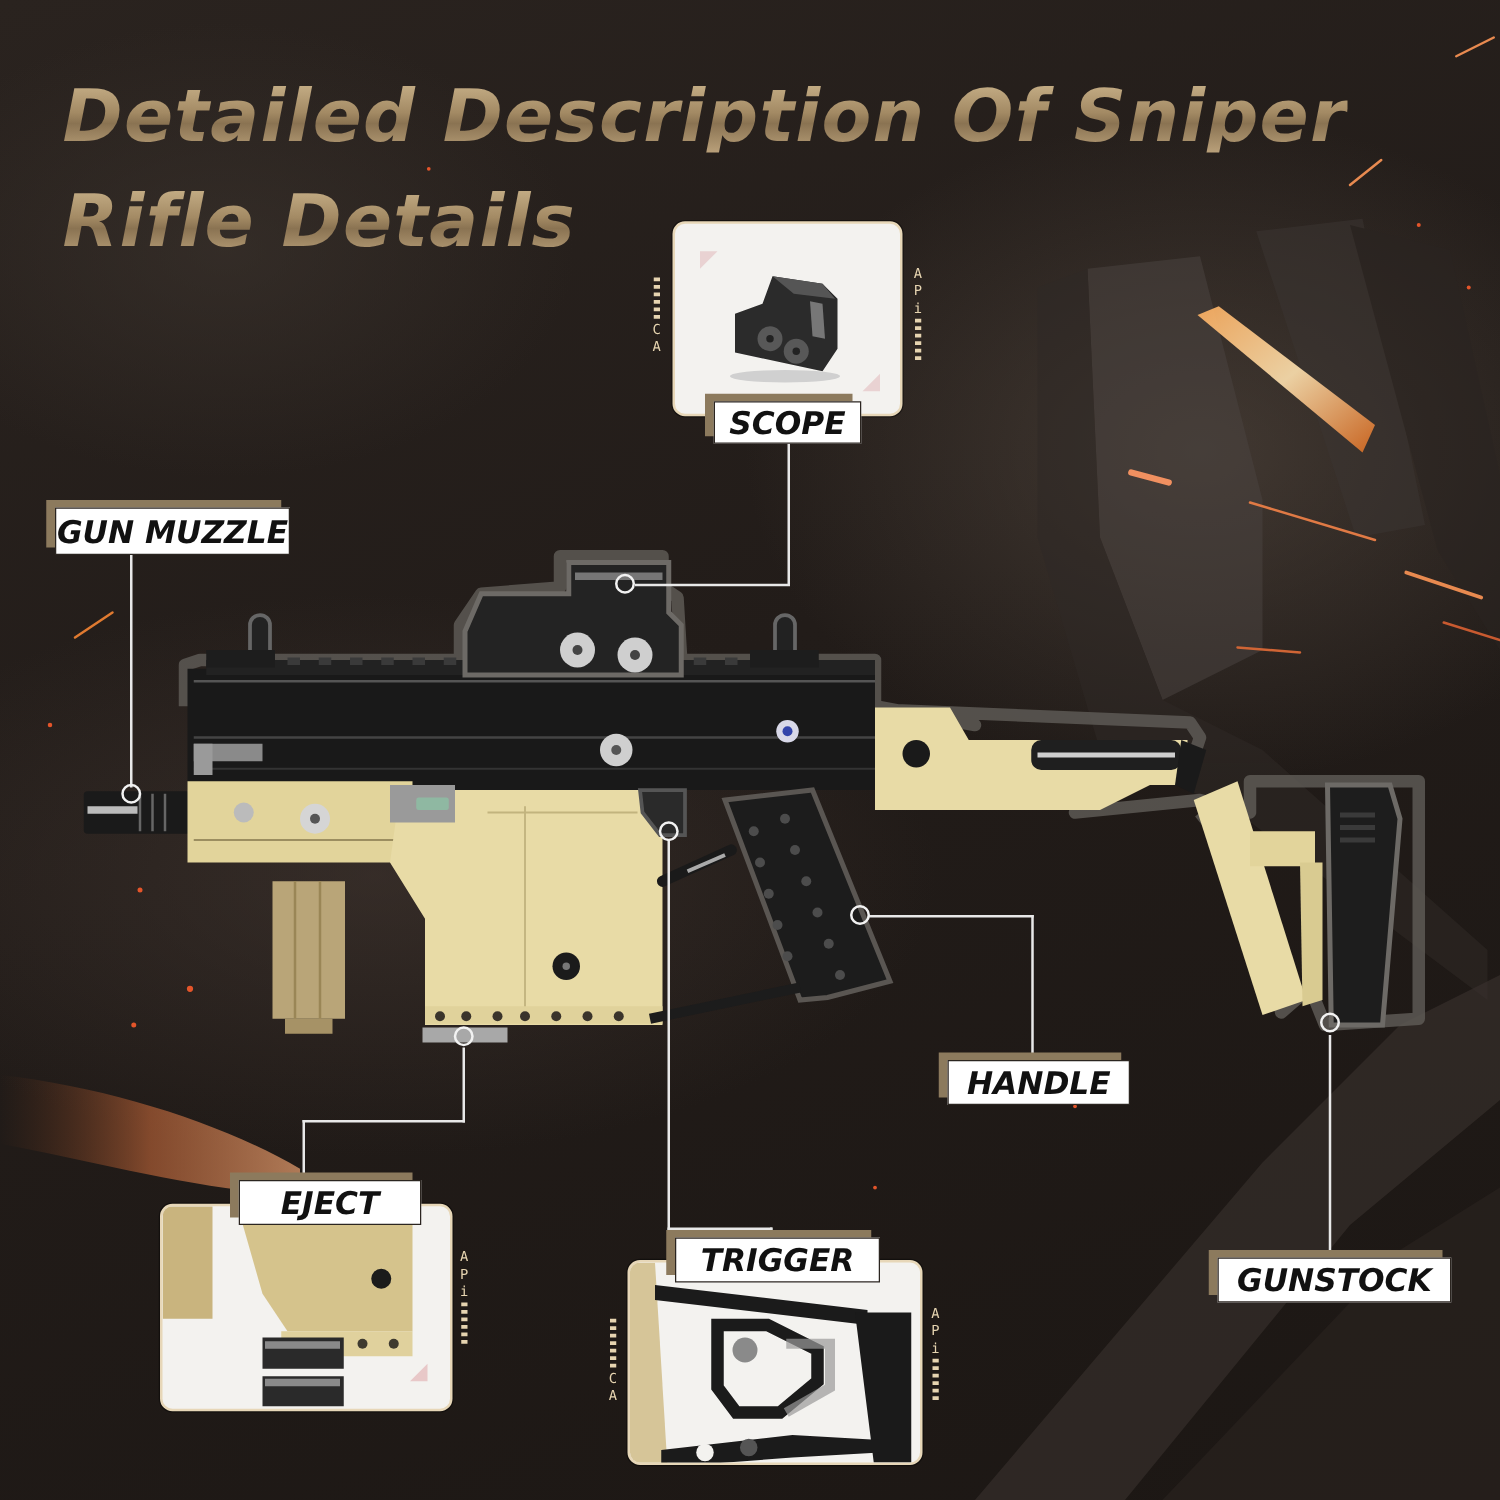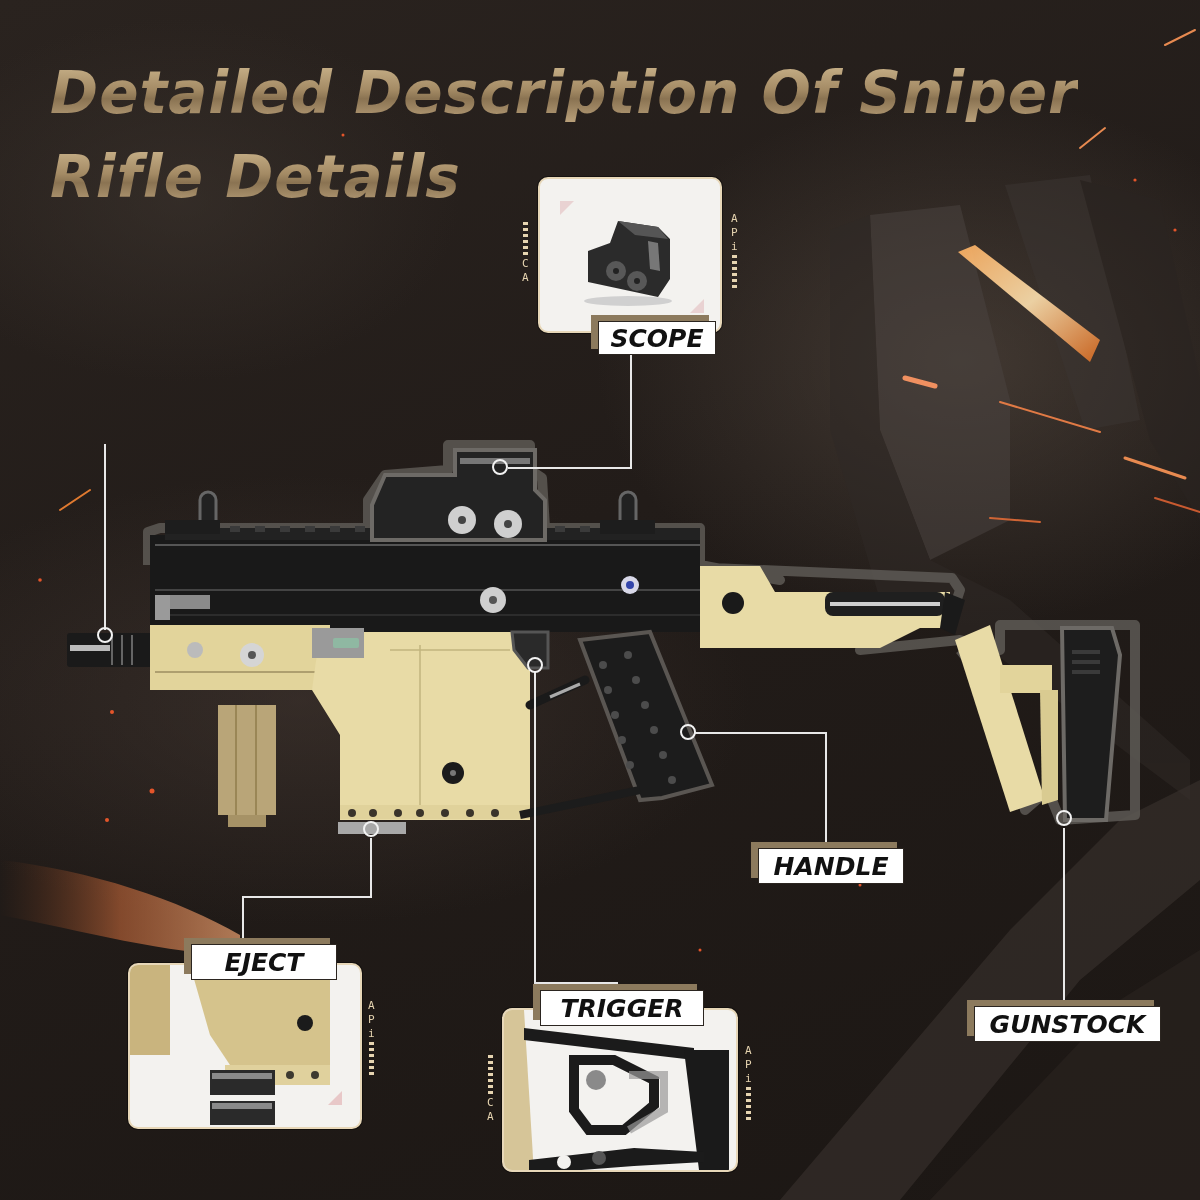--- a/index.html
+++ b/index.html
@@ -338,19 +338,20 @@
     <span>P</span>
     <span>i</span>
     <span class="dash"></span>
       <span class="dash"></span>
       <span class="dash"></span>
       <span class="dash"></span>
       <span class="dash"></span>
       <span class="dash"></span>
   </div>
 
-  <div class="tag" style="left:598px;top:321px;width:118px;height:34px">SCOPE</div>
+  <div class="tag" style="left:571px;top:321px;width:118px;height:34px">SCOPE</div>
+  <div class="tag" style="left:44px;top:406px;width:188px;height:38px">GUN MUZZLE</div>
   <div class="tag" style="left:758px;top:848px;width:146px;height:36px">HANDLE</div>
   <div class="tag" style="left:191px;top:944px;width:146px;height:36px">EJECT</div>
   <div class="tag" style="left:974px;top:1006px;width:187px;height:36px">GUNSTOCK</div>
   <div class="tag" style="left:540px;top:990px;width:164px;height:36px">TRIGGER</div>
 
 </div>
 
 </body></html>

